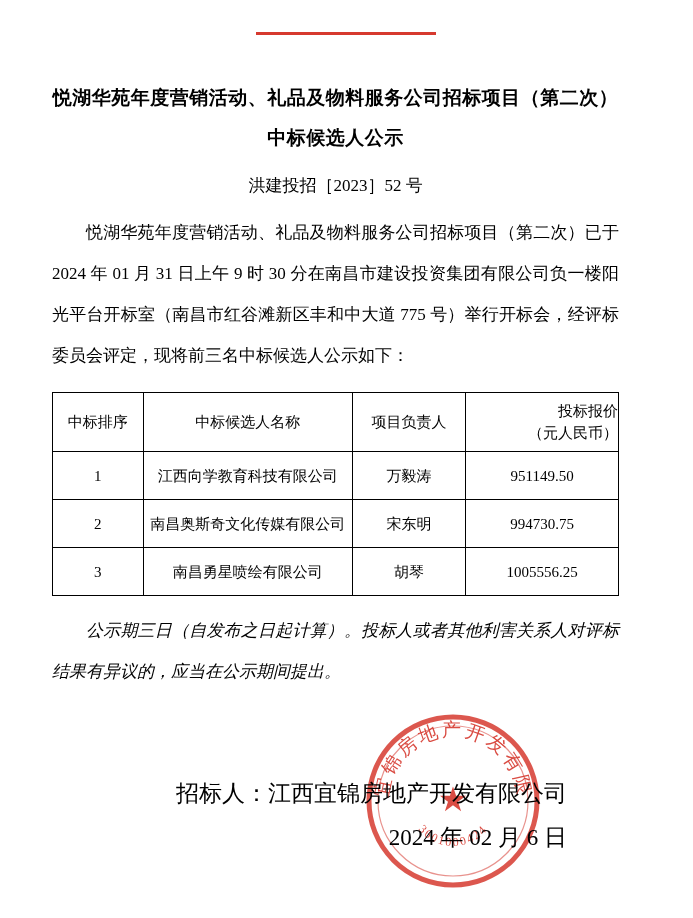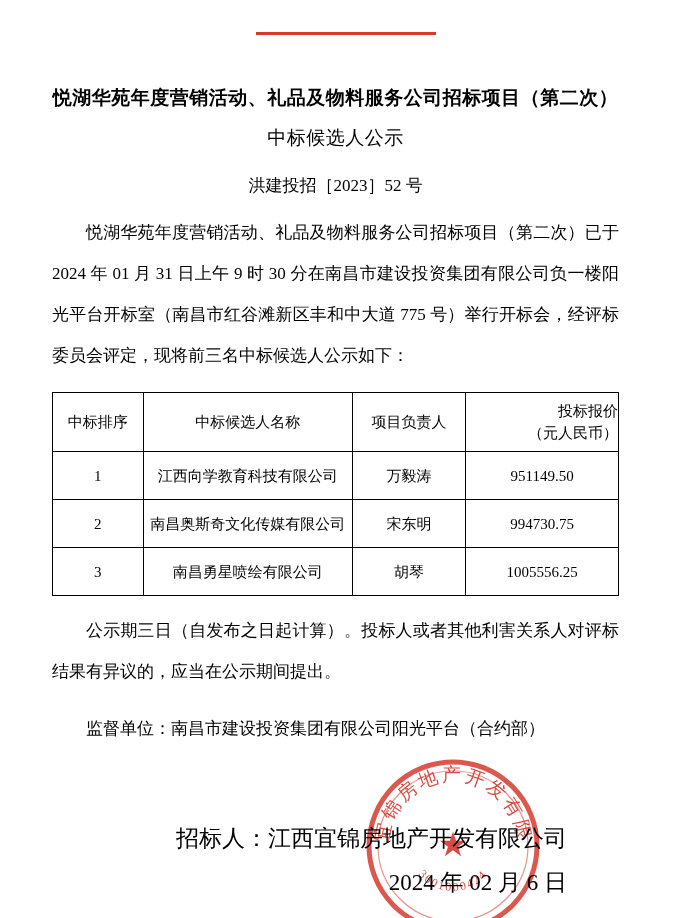--- a/index.html
+++ b/index.html
@@ -27,21 +27,21 @@
     text-align: center;
     font-size: 19px;
     font-weight: bold;
     letter-spacing: 0.5px;
     line-height: 40px;
     margin: 0;
   }
   .title-line2 {
     text-align: center;
     font-size: 19px;
-    font-weight: normal;
+    font-weight: bold;
     letter-spacing: 0.5px;
     line-height: 40px;
     margin: 0 0 6px 0;
   }
   .docnum {
     text-align: center;
     font-size: 17px;
     line-height: 44px;
     margin: 0 0 4px 0;
   }
@@ -81,20 +81,21 @@
   .col-rank { width: 16%; }
   .col-name { width: 37%; }
   .col-person { width: 20%; }
   .col-price { width: 27%; }
   .th-two-line span {
     display: block;
     text-align: right;
   }
   .tail-block {
     margin-top: 12px;
+    font-style: italic;
   }
   .sig-block {
     margin-top: 16px;
   }
   .sig-line {
     font-size: 17px;
     line-height: 41px;
     text-indent: 34px;
     margin: 0;
   }
@@ -193,21 +194,20 @@
         <td>1005556.25</td>
       </tr>
     </tbody>
   </table>
 
   <div class="tail-block">
     <p class="para indent">公示期三日（自发布之日起计算）。投标人或者其他利害关系人对评标结果有异议的，应当在公示期间提出。</p>
   </div>
 
   <div class="sig-block">
-    <p class="sig-line">监督单位：南昌市建设投资集团有限公司阳光平台（合约部）</p>
   </div>
 
   <div class="signature-area">
 
     <div class="stamp">
       <svg width="178" height="178" viewBox="0 0 178 178" xmlns="http://www.w3.org/2000/svg">
         <defs>
           <path id="topArc" d="M 24,89 A 65,65 0 0 1 154,89" fill="none"></path>
           <path id="botArc" d="M 44,89 A 45,45 0 0 0 134,89" fill="none"></path>
         </defs>

